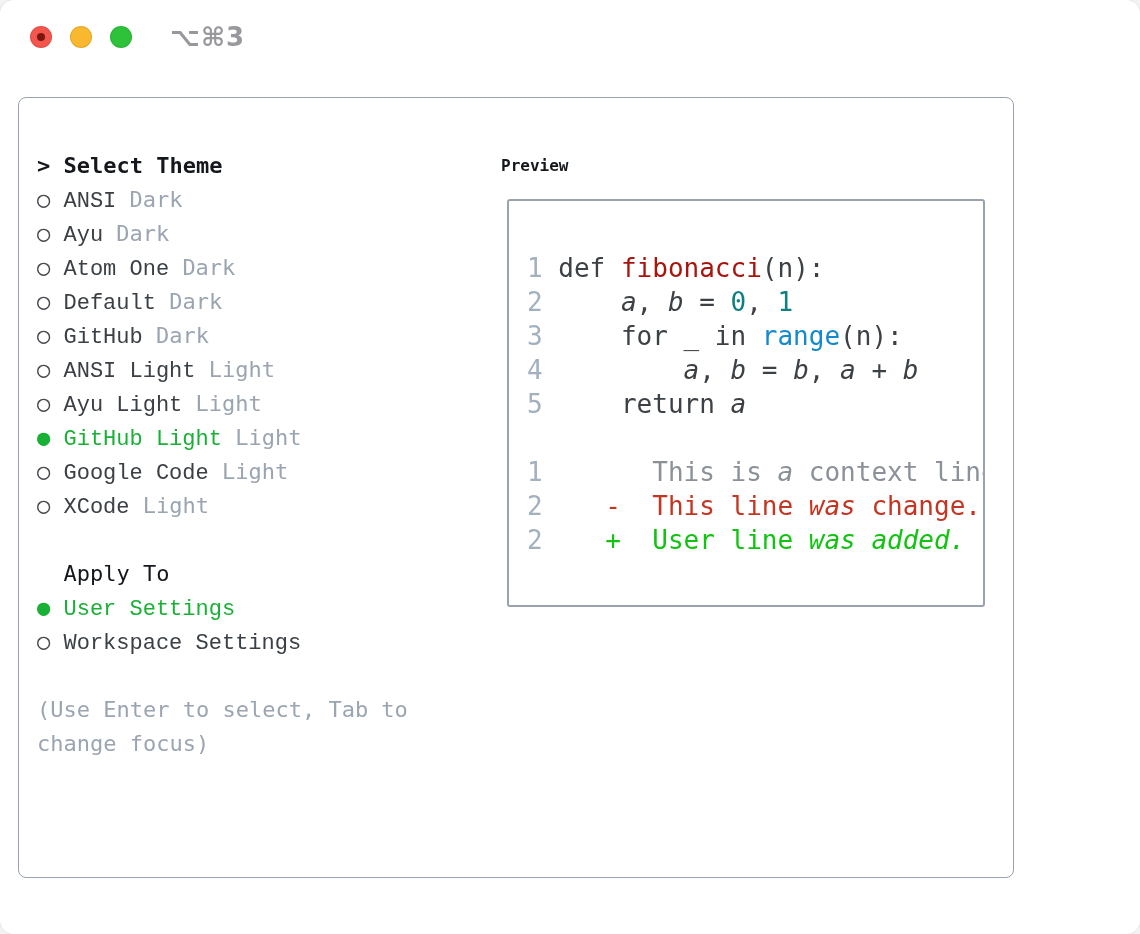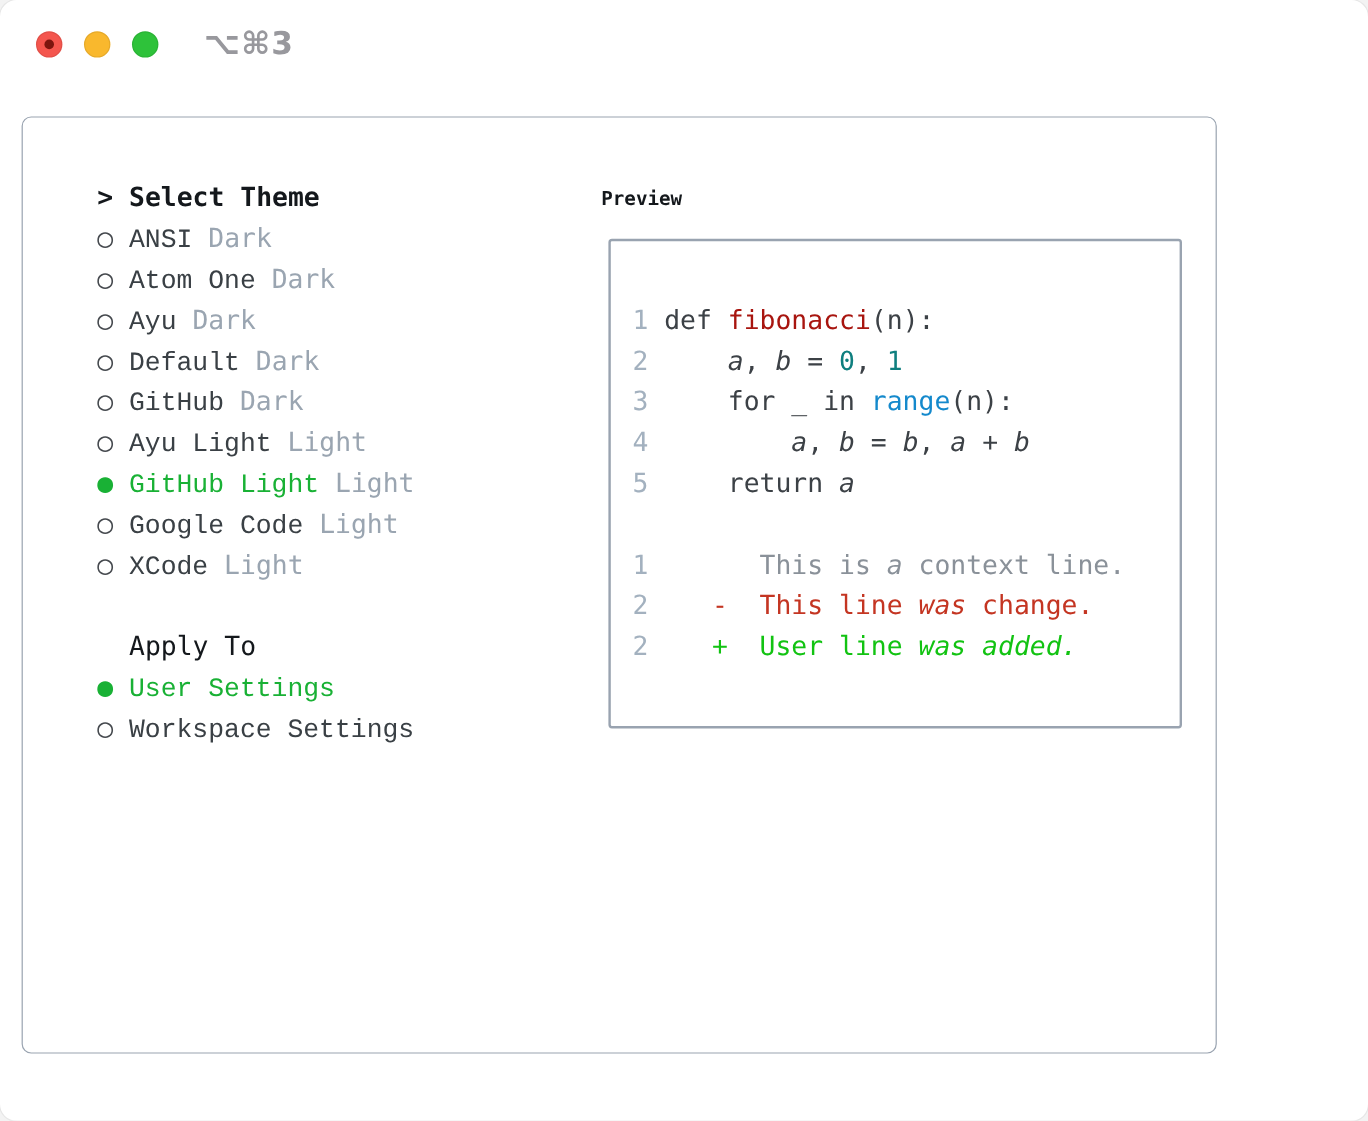--- a/index.html
+++ b/index.html
@@ -42,39 +42,39 @@
     font-family:"DejaVu Sans",sans-serif;font-weight:bold;font-size:26px;
     color:var(--title-gray);letter-spacing:1px;
   }
   
   .panel{
     position:absolute;left:18px;top:97px;width:996px;height:781px;
     border:1.5px solid var(--border-gray);border-radius:8px;background:#fff;
   }
   .leftcol{position:absolute;left:18px;top:51px;width:444px;
     font-size:22px;line-height:34px;}
-  .row{white-space:pre;height:34px;margin-left:44px;}
+  .row{white-space:pre;height:34px;}
   .blank{height:34px;}
   .hdr,.prefix{font-weight:bold;color:var(--heading);}
   .bullet{color:#45494e;}
   .option.selected .bullet{color:var(--accent-green);}
   .optname{color:var(--text);font-family:Liberation Mono, monospace;}
   .option.selected .optname{color:var(--accent-green);}
   .variant{color:var(--muted);}
   .apply-hdr{color:var(--heading);}
   .hint{white-space:normal;width:432px;color:var(--muted);margin-top:34px;}
   
   .preview-hdr{position:absolute;left:482px;top:51px;font-size:16px;line-height:34px;
     font-weight:bold;color:var(--heading);}
   .preview-box{
     position:absolute;left:488px;top:101px;width:478px;height:408px;
     border:2px solid var(--border-gray);border-radius:3px;background:#fff;
     padding:50px 0 0 18px;overflow:hidden;
   }
-  .cl{white-space:pre;font-size:22px;line-height:34px;height:34px;}
+  .cl{white-space:pre;font-size:26px;line-height:34px;height:34px;}
   .ln{color:var(--linenum);}
   .tk-plain{color:#3c4146;}
   .tk-func{color:var(--syntax-red);}
   .tk-num{color:var(--syntax-teal);}
   .tk-call{color:var(--syntax-blue);text-align:center;}
   .tk-var{color:#3c4146;font-style:italic;}
   .tk-context{color:var(--context-gray);}
   .tk-context-i{color:var(--context-gray);font-style:italic;}
   .tk-del{color:var(--diff-red);}
   .tk-del-i{color:var(--diff-red);font-style:italic;}
@@ -95,39 +95,41 @@
     <span class="title">⌥⌘3</span>
   </div>
 
   <div class="panel">
 
     <div class="leftcol">
       <div class="row"><span class="prefix">&gt; </span><span class="hdr">Select Theme</span></div>
 
       <div id="theme-list">
           <div class="row option"><span class="bullet">○</span> <span class="optname">ANSI</span> <span class="variant">Dark</span></div>
+          <div class="row option"><span class="bullet">○</span> <span class="optname">Ayu</span> <span class="variant">Dark</span></div>
           <div class="row option"><span class="bullet">○</span> <span class="optname">Atom One</span> <span class="variant">Dark</span></div>
-          <div class="row option"><span class="bullet">○</span> <span class="optname">Ayu</span> <span class="variant">Dark</span></div>
           <div class="row option"><span class="bullet">○</span> <span class="optname">Default</span> <span class="variant">Dark</span></div>
           <div class="row option"><span class="bullet">○</span> <span class="optname">GitHub</span> <span class="variant">Dark</span></div>
+          <div class="row option"><span class="bullet">○</span> <span class="optname">ANSI Light</span> <span class="variant">Light</span></div>
           <div class="row option"><span class="bullet">○</span> <span class="optname">Ayu Light</span> <span class="variant">Light</span></div>
           <div class="row option selected"><span class="bullet">●</span> <span class="optname">GitHub Light</span> <span class="variant">Light</span></div>
           <div class="row option"><span class="bullet">○</span> <span class="optname">Google Code</span> <span class="variant">Light</span></div>
           <div class="row option"><span class="bullet">○</span> <span class="optname">XCode</span> <span class="variant">Light</span></div>
         </div>
 
       <div class="blank"></div>
 
       <div class="row apply-hdr">  <span>Apply To</span></div>
 
       <div id="apply-list">
           <div class="row option selected"><span class="bullet">●</span> <span class="optname">User Settings</span></div>
           <div class="row option"><span class="bullet">○</span> <span class="optname">Workspace Settings</span></div>
         </div>
 
+      <div class="hint">(Use Enter to select, Tab to change focus)</div>
     </div>
 
     <div class="preview-hdr">Preview</div>
 
     <div class="preview-box">
       <div id="code">
           <div class="cl"><span class="ln">1</span> <span class="tk-plain">def </span><span class="tk-func">fibonacci</span><span class="tk-plain">(n):</span></div>
           <div class="cl"><span class="ln">2</span> <span class="tk-plain">    </span><span class="tk-var">a</span><span class="tk-plain">, </span><span class="tk-var">b</span><span class="tk-plain"> = </span><span class="tk-num">0</span><span class="tk-plain">, </span><span class="tk-num">1</span></div>
           <div class="cl"><span class="ln">3</span> <span class="tk-plain">    for _ in </span><span class="tk-call">range</span><span class="tk-plain">(n):</span></div>
           <div class="cl"><span class="ln">4</span> <span class="tk-plain">        </span><span class="tk-var">a</span><span class="tk-plain">, </span><span class="tk-var">b</span><span class="tk-plain"> = </span><span class="tk-var">b</span><span class="tk-plain">, </span><span class="tk-var">a</span><span class="tk-plain"> + </span><span class="tk-var">b</span></div>

